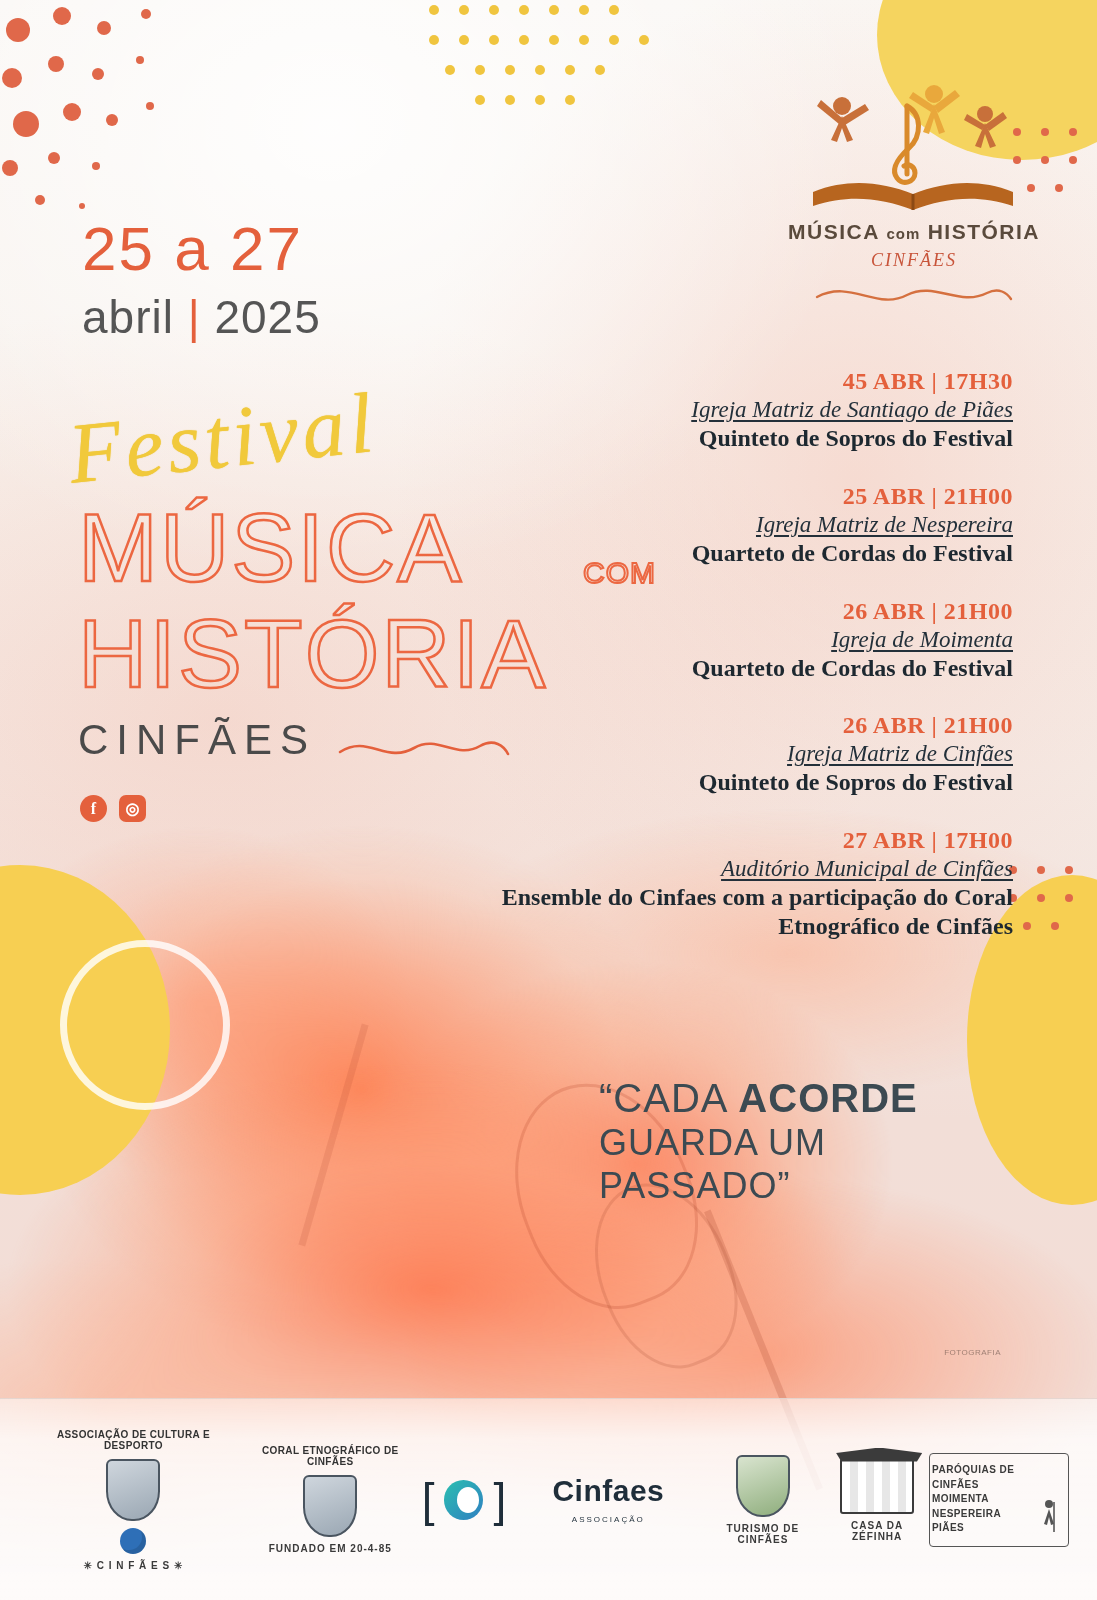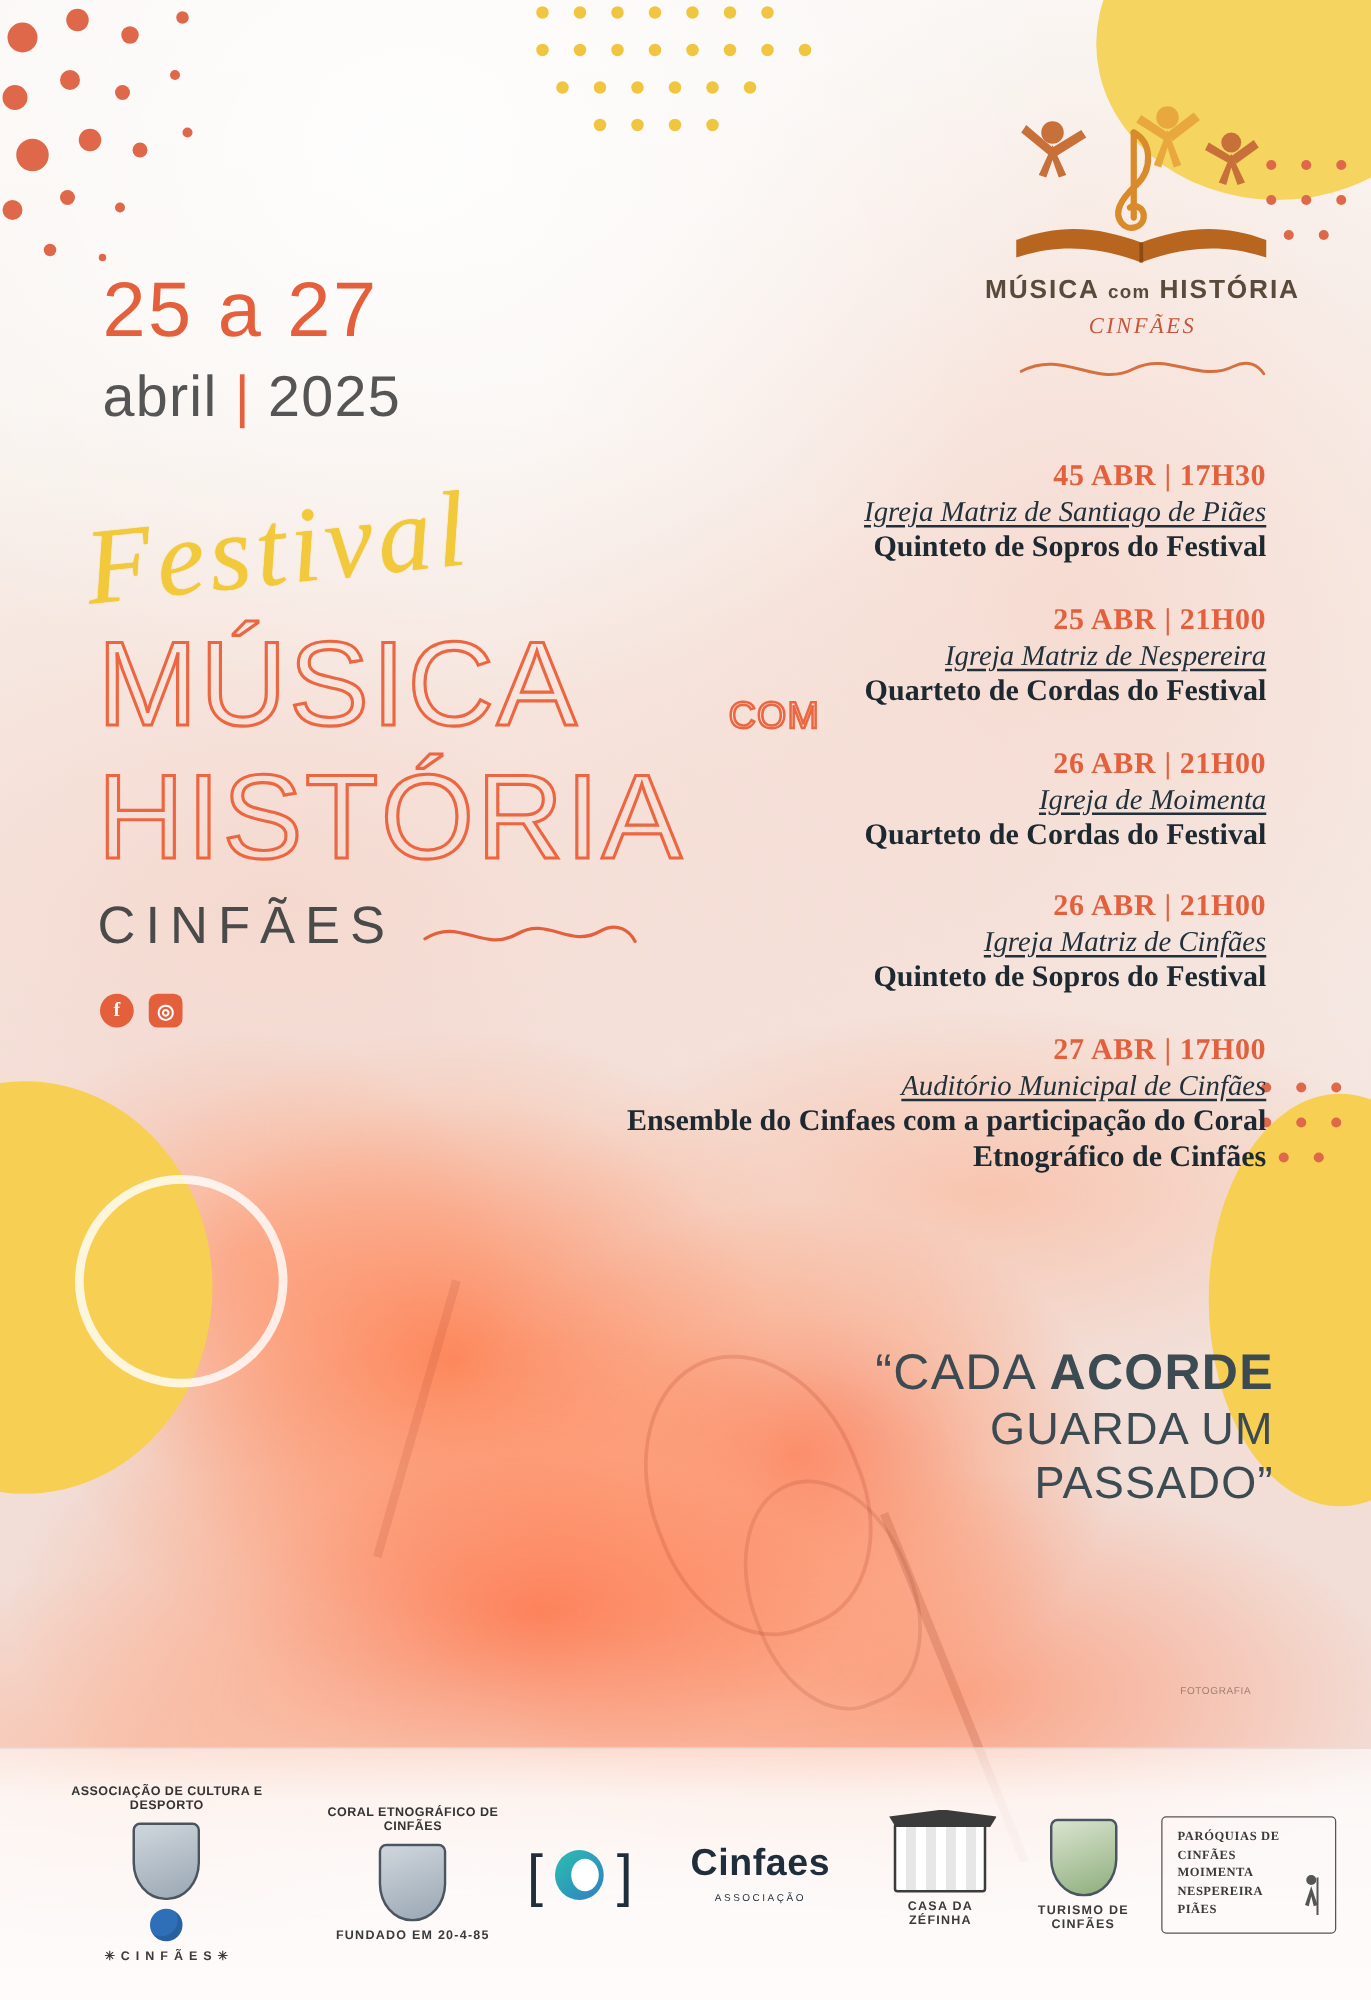--- a/index.html
+++ b/index.html
@@ -218,21 +218,21 @@
     font-weight: 700;
     font-size: 24px;
     color: #1d2830;
     margin-top: 1px;
     line-height: 1.2;
   }
 
   
   .quote {
     position: absolute; right: 78px; top: 1075px;
-    width: 420px; text-align: right;
+    width: 420px; 
     color: #3c4a52;
     line-height: 1.18;
   }
   .q-l1 { font-size: 40px; letter-spacing: 1px; }
   .q-l1 .thin { font-weight: 300; }
   .q-l1 .bold { font-weight: 700; }
   .q-l2 { font-size: 36px; font-weight: 300; letter-spacing: 1px; }
   .q-l3 { font-size: 36px; font-weight: 300; letter-spacing: 1px; }
 
   .photo-credit {
@@ -293,22 +293,22 @@
     background: repeating-linear-gradient(90deg,#fff 0 8px,#e7e7e7 8px 16px);
     position: relative;
   }
   .house::before {
     content: ""; position: absolute; left: -6px; top: -12px;
     width: 86px; height: 14px; background: #3b3b3b;
     clip-path: polygon(6% 100%, 0 40%, 50% 0, 100% 40%, 94% 100%);
   }
   .paroquias-box {
     border: 1.5px solid #555; border-radius: 4px;
-    padding: 10px 12px; text-align: left;
-    position: relative; min-width: 140px; font-family: Liberation Serif, serif;
+    padding: 10px 2px; text-align: left;
+    position: relative; min-width: 140px;
   }
   .paroquias-title { font-size: 10px; font-weight: 700; letter-spacing: 0.5px; }
   .paroquias-list { font-size: 10px; font-weight: 700; line-height: 1.45; margin-top: 3px; letter-spacing: 0.4px; }
   .paroquias-fig {
     position: absolute; right: 8px; bottom: 8px;
     width: 22px; height: 40px;
   }
 </style>
 </head>
 <body>
@@ -545,27 +545,27 @@
         <span class="cinfaes-bracket">[</span>
         <span class="cinfaes-c"></span>
         <span class="cinfaes-bracket">]</span>
         <span>
           <span class="cinfaes-word">Cinfaes</span>
           <span class="cinfaes-sub">ASSOCIAÇÃO</span>
         </span>
       </div>
 
       <div class="f-logo">
+        <div class="crest green"></div>
+        <div class="f-cap-bottom">TURISMO DE CINFÃES</div>
+      </div>
+
+      <div class="f-logo">
         <div class="house"></div>
         <div class="f-cap-bottom">CASA DA ZÉFINHA</div>
-      </div>
-
-      <div class="f-logo">
-        <div class="crest green"></div>
-        <div class="f-cap-bottom">TURISMO DE CINFÃES</div>
       </div>
 
       <div class="f-logo paroquias-box">
         <div class="paroquias-title">PARÓQUIAS DE</div>
         <div class="paroquias-list" style="white-space:pre-line">CINFÃES
 MOIMENTA
 NESPEREIRA
 PIÃES</div>
         <svg class="paroquias-fig" viewBox="0 0 22 40">
           <circle cx="11" cy="6" r="4" fill="#555"></circle>

